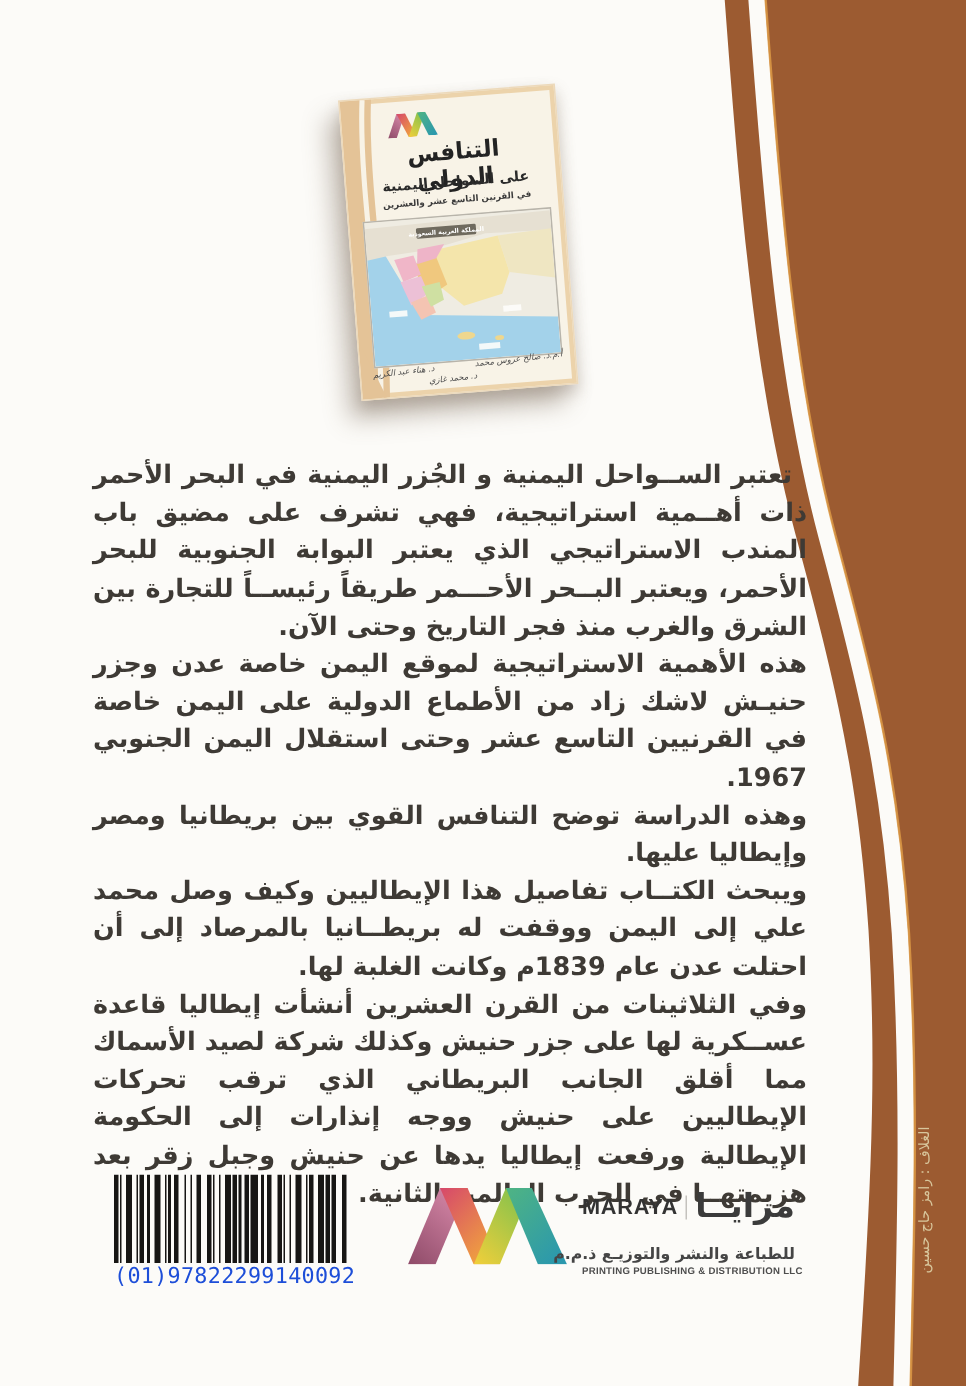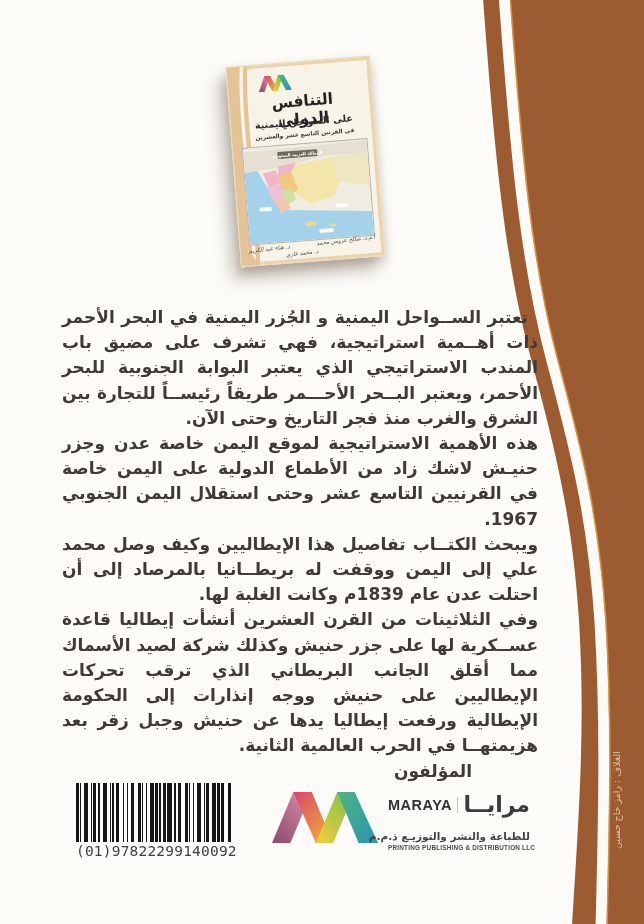--- a/index.html
+++ b/index.html
@@ -37,21 +37,21 @@
   .body-text p.indent-sm{text-indent:10px;}
   .body-text p.indent-md{padding-right:48px;}
   .body-text p.indent-lg{padding-right:66px;}
 
   
   .barcode{position:absolute;left:76px;top:783px;width:156px;}
   .bars{display:flex;height:59px;overflow:hidden;}
   .bc-bar{background:#171614;height:100%;flex:none;}
   .bc-gap{height:100%;flex:none;}
   .barcode-text{margin-top:1px;text-align:center;font-family:"DejaVu Sans Mono",monospace;
-                font-size:14.5px;color:#404040;letter-spacing:0.2px;white-space:nowrap;}
+                font-size:14.5px;color:#1d4ed8;letter-spacing:0.2px;white-space:nowrap;}
 
   
   .publisher{position:absolute;left:271px;top:790px;}
   .pub-logo{position:absolute;left:0;top:2px;width:108px;height:51px;}
   .pub-text{position:absolute;left:117px;top:2px;width:142px;direction:rtl;}
   .pub-row1{display:flex;justify-content:space-between;align-items:center;}
   .pub-name-ar{font-size:22px;font-weight:bold;color:#3b3b3b;letter-spacing:0.5px;}
   .pub-divider{width:1px;height:16px;background:#c4c2bd;}
   .pub-name-en{font-size:14.5px;font-weight:bold;color:#333;font-family:"Liberation Sans","DejaVu Sans",sans-serif;letter-spacing:0.5px;direction:ltr;}
   .pub-line2{margin-top:13px;font-size:10.5px;font-weight:bold;color:#454545;white-space:nowrap;text-align:right;}
@@ -158,23 +158,23 @@
         <span>أ.م.د. صالح عروس محمد</span>
         <span>د. هناء عبد الكريم</span>
       </div>
       <div class="row2">د. محمد غازي</div>
     </div>
   </div>
 
   <div class="body-text">
     <p class="indent-sm">تعتبر الســواحل اليمنية و الجُزر اليمنية في البحر الأحمر ذات أهــمية استراتيجية، فهي تشرف على مضيق باب المندب الاستراتيجي الذي يعتبر البوابة الجنوبية للبحر الأحمر، ويعتبر البــحر الأحـــمر طريقاً رئيســاً للتجارة بين الشرق والغرب منذ فجر التاريخ وحتى الآن.</p>
     <p>هذه الأهمية الاستراتيجية لموقع اليمن خاصة عدن وجزر حنيـش لاشك زاد من الأطماع الدولية على اليمن خاصة في القرنيين التاسع عشر وحتى استقلال اليمن الجنوبي 1967.</p>
+    <p>وهذه الدراسة توضح التنافس القوي بين بريطانيا ومصر وإيطاليا عليها.</p>
     <p>ويبحث الكتــاب تفاصيل هذا الإيطاليين وكيف وصل محمد علي إلى اليمن ووقفت له بريطــانيا بالمرصاد إلى أن احتلت عدن عام 1839م وكانت الغلبة لها.</p>
     <p>وفي الثلاثينات من القرن العشرين أنشأت إيطاليا قاعدة عســكرية لها على جزر حنيش وكذلك شركة لصيد الأسماك مما أقلق الجانب البريطاني الذي ترقب تحركات الإيطاليين على حنيش ووجه إنذارات إلى الحكومة الإيطالية ورفعت إيطاليا يدها عن حنيش وجبل زقر بعد هزيمتهــا في الحرب العالمية الثانية.</p>
-    <p class="indent-lg">المؤلفون</p>
   </div>
 
   <div class="barcode">
     <div class="bars">
         <div class="bc-bar" style="width: 2.7px;"></div>
         <div class="bc-gap" style="width: 1.35px;"></div>
         <div class="bc-bar" style="width: 1.35px;"></div>
         <div class="bc-gap" style="width: 2.7px;"></div>
         <div class="bc-bar" style="width: 4.05px;"></div>
         <div class="bc-gap" style="width: 2.7px;"></div>

